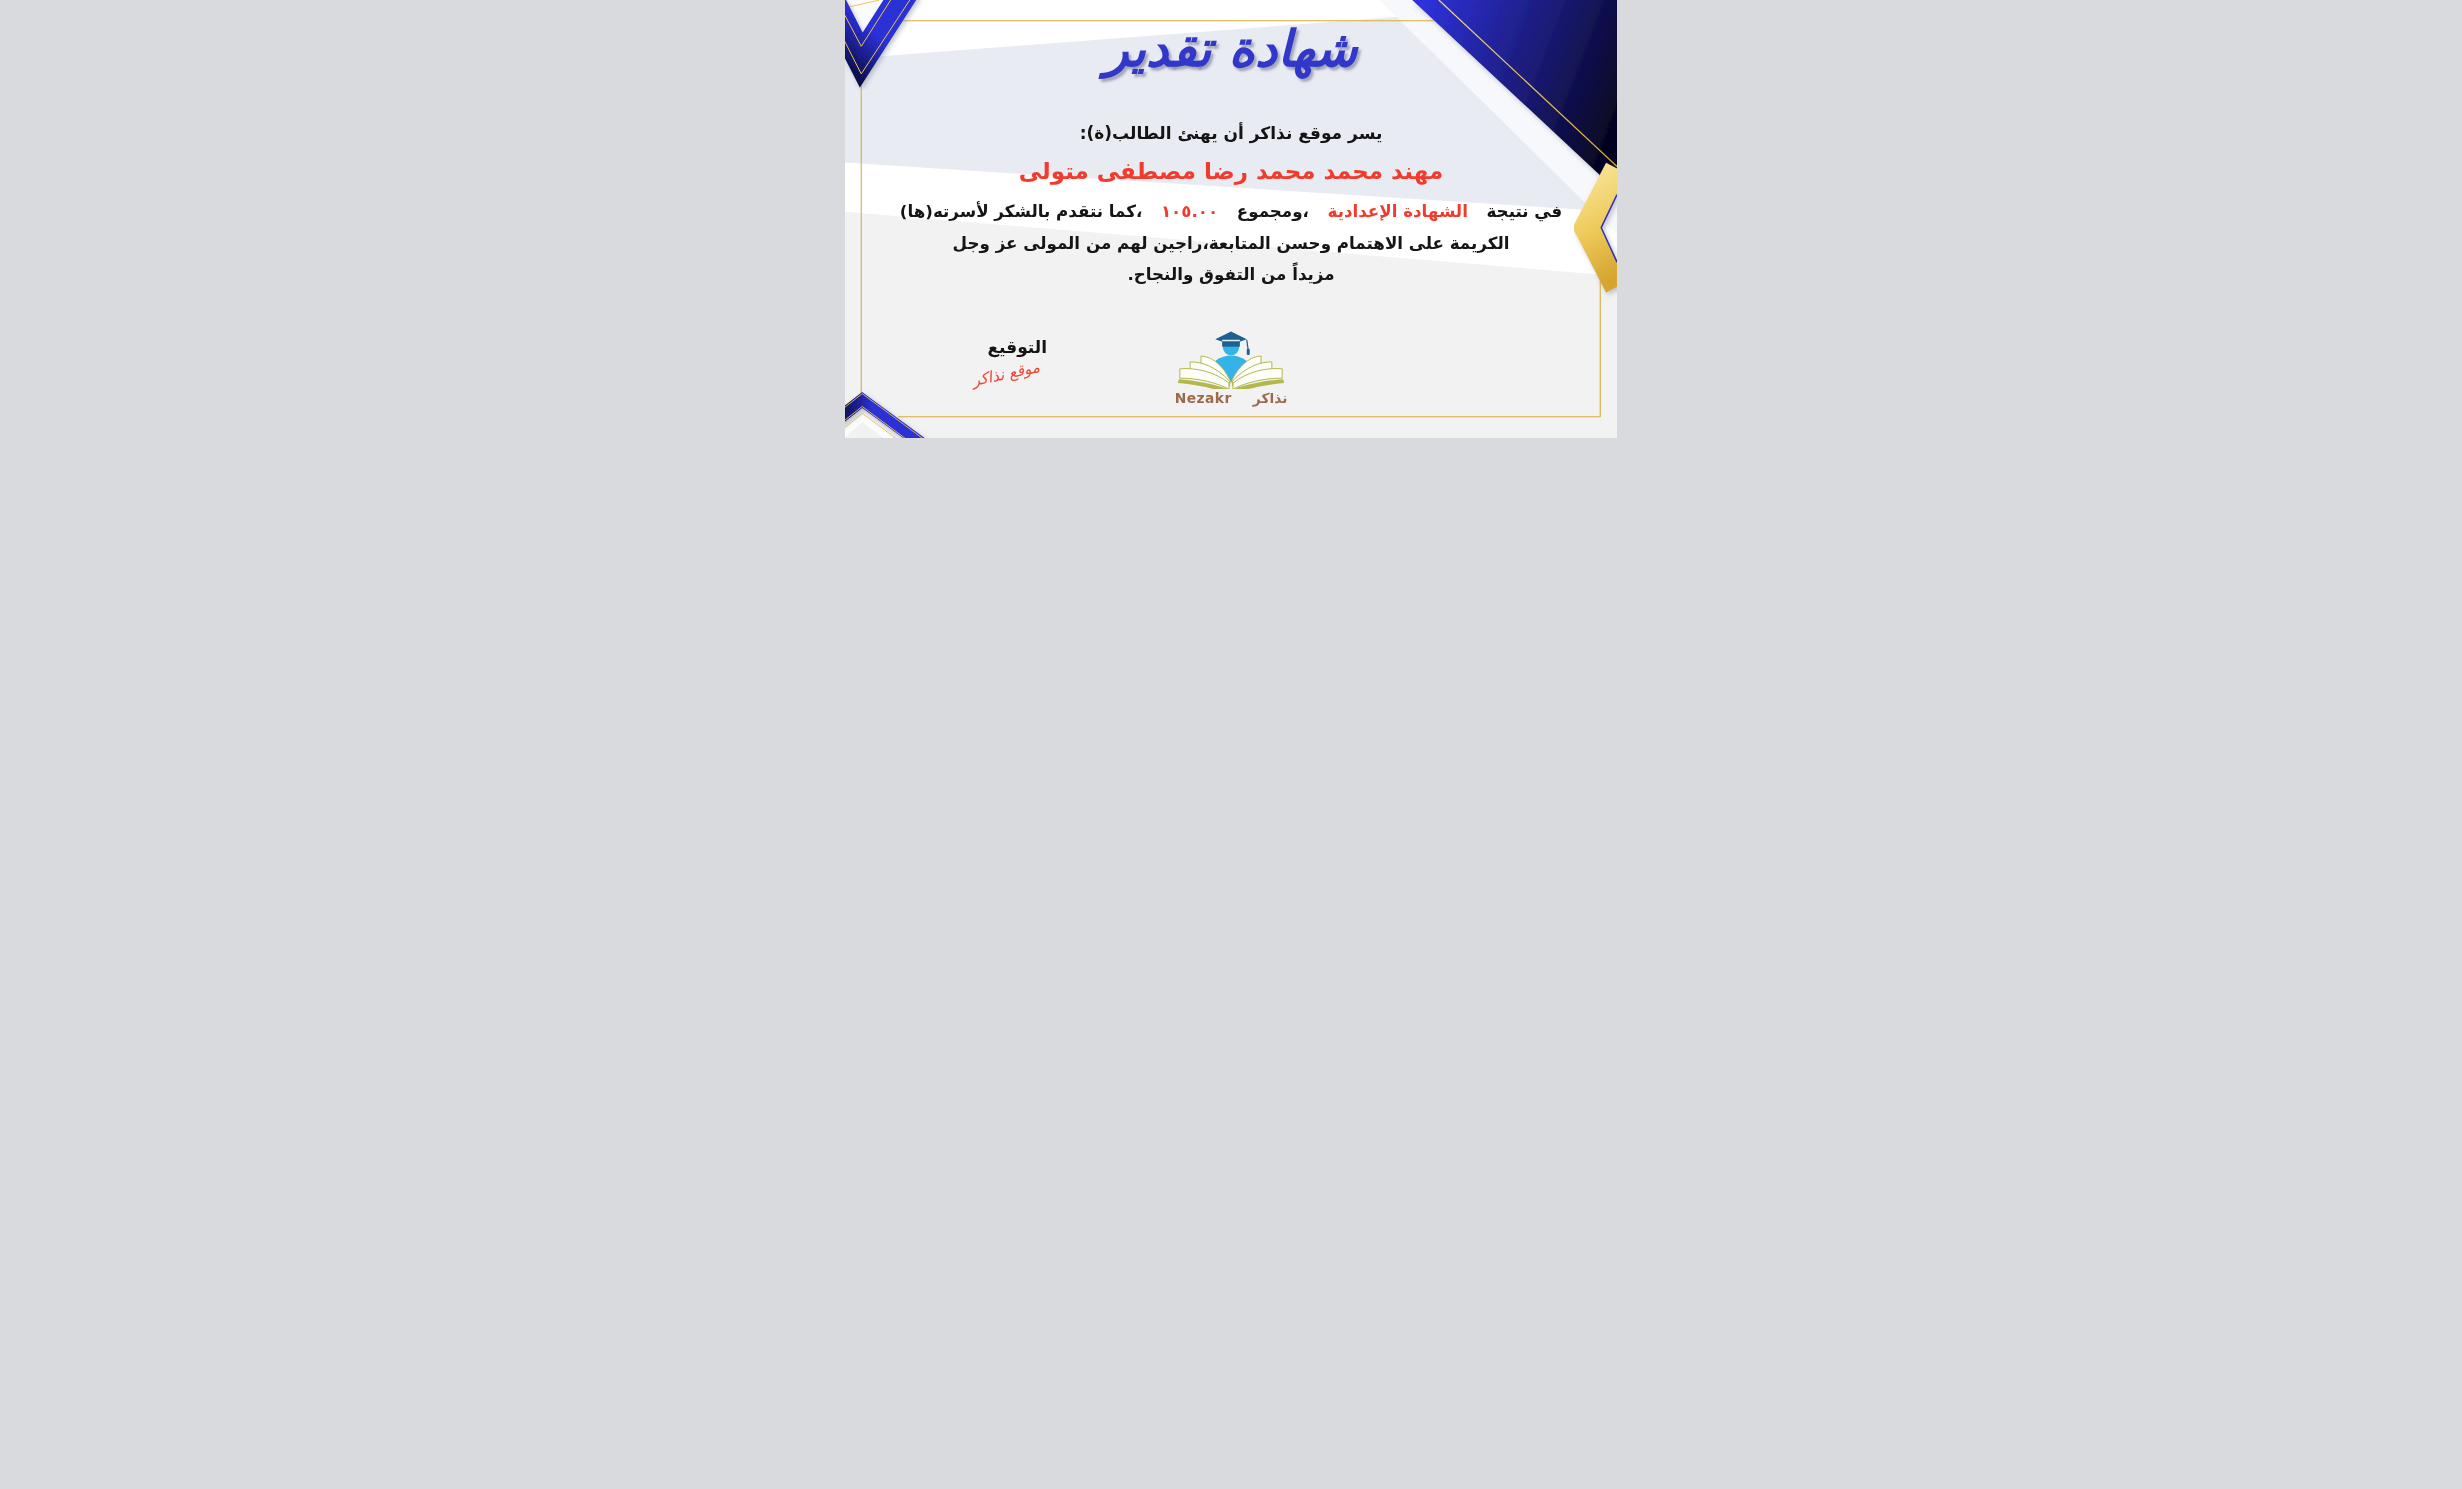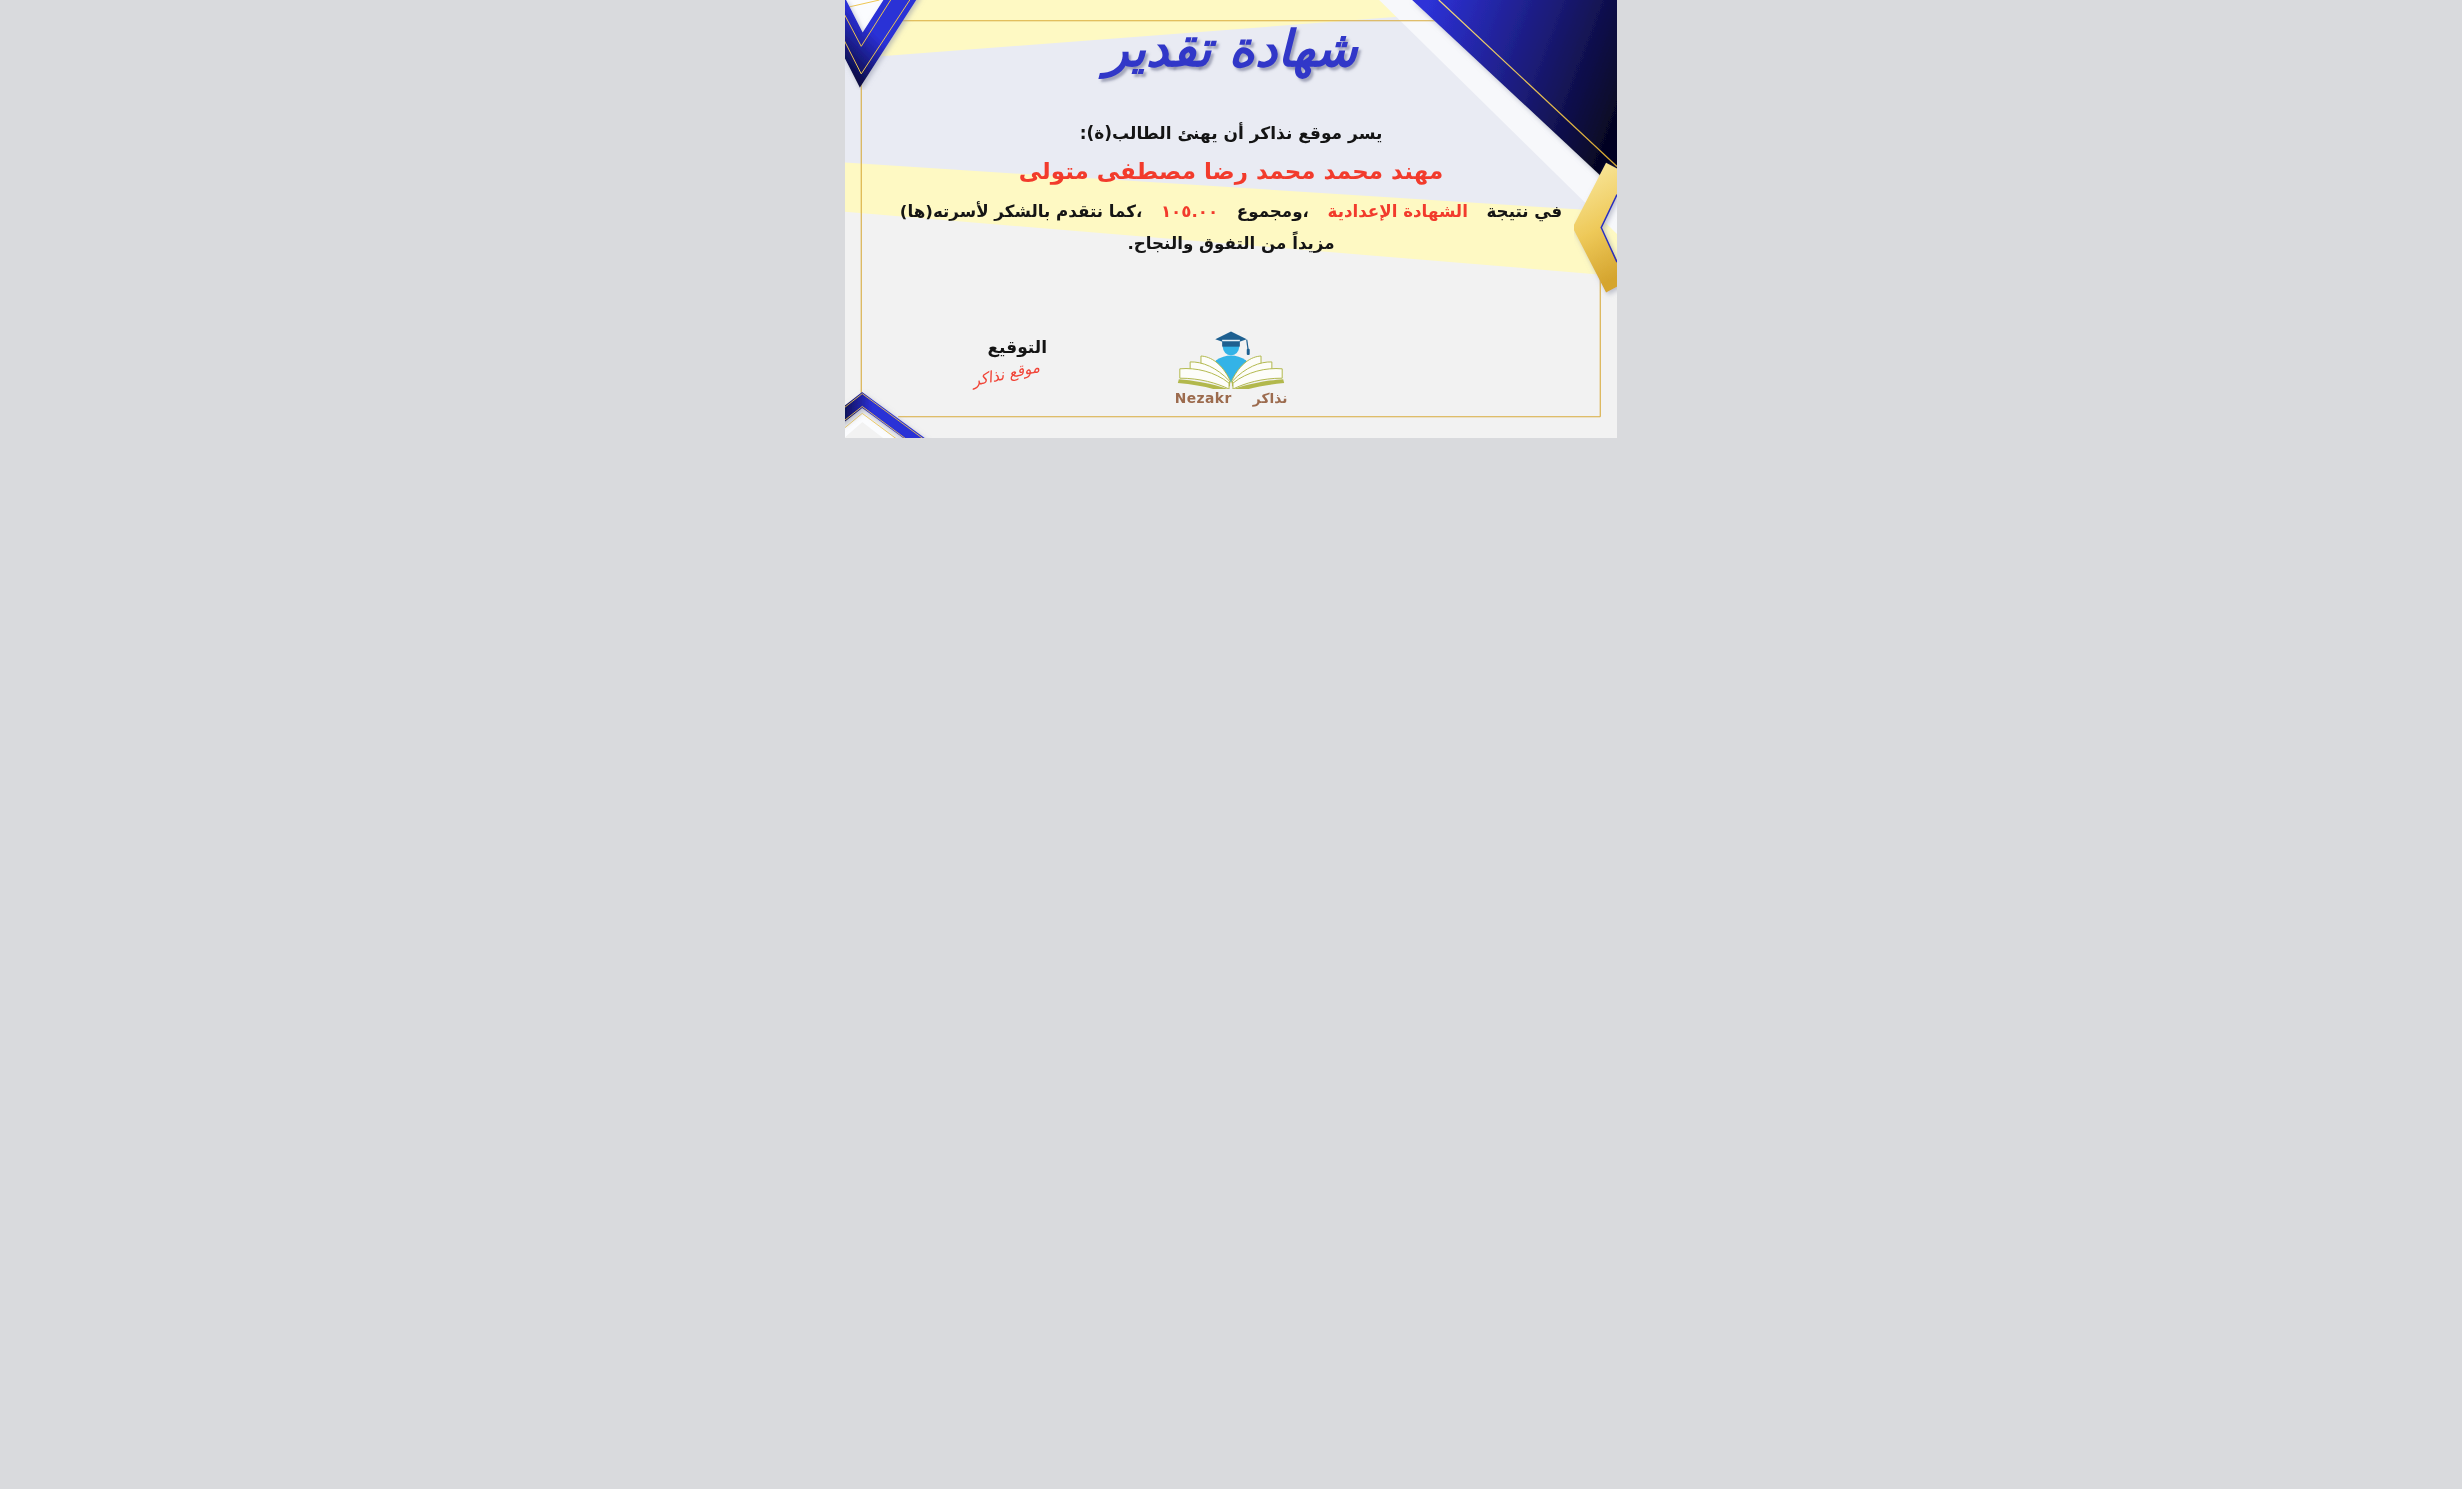--- a/index.html
+++ b/index.html
@@ -1,18 +1,18 @@
 <!DOCTYPE html>
 <html lang="ar" style="font-size:7.9px"><head>
 <meta charset="utf-8">
 <style>
   html,body{margin:0;padding:0;background:#d9dadd;}
   .stage{
     position:relative;width:772px;height:438px;margin:0 auto;
-    background:#fef9c3;overflow:hidden;
+    background:#ffffff;overflow:hidden;
     font-family:"DejaVu Sans",sans-serif;
   }
   .deco{position:absolute;inset:0;width:100%;height:100%;z-index:0;}
   .content{position:absolute;inset:0;z-index:1;}
 
   .title{
     position:absolute;top:19.7px;left:0;width:100%;margin:0;
     text-align:center;direction:rtl;
     font-size:50px;font-weight:bold;font-style:italic;
     color:#3137c8;
@@ -146,20 +146,23 @@
 
     <div class="student-name">مهند محمد محمد رضا مصطفى متولى</div>
 
     <div class="para">
       <div class="line">
         <span>في نتيجة</span>
         <span class="red">الشهادة الإعدادية</span>
         <span>،ومجموع</span>
         <span class="red">١٠٥.٠٠</span>
         <span>،كما نتقدم بالشكر لأسرته(ها)</span>
+      </div>
+      <div class="line">
+        <span>الكريمة على الاهتمام وحسن المتابعة،راجين لهم من المولى عز وجل</span>
       </div>
       <div class="line">
         <span>مزيداً من التفوق والنجاح.</span>
       </div>
     </div>
 
     <div class="sign-label">التوقيع</div>
 
     <div class="sign-script">موقع نذاكر</div>
 

